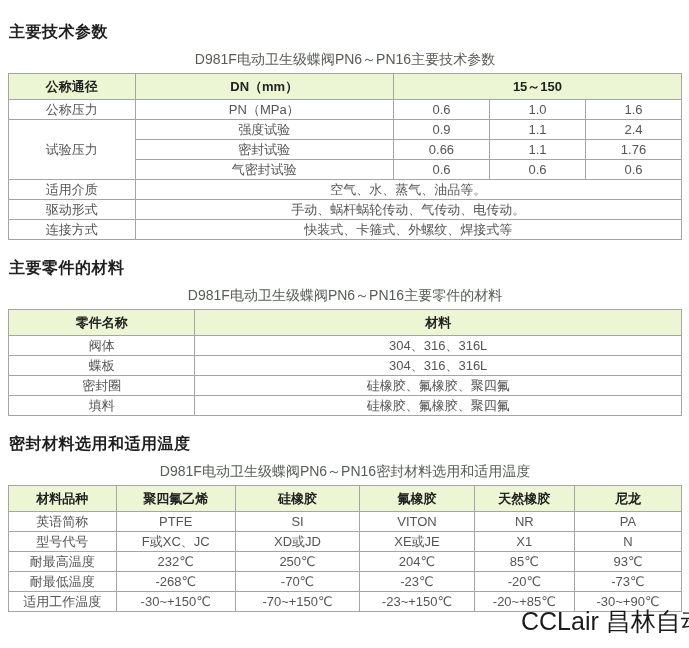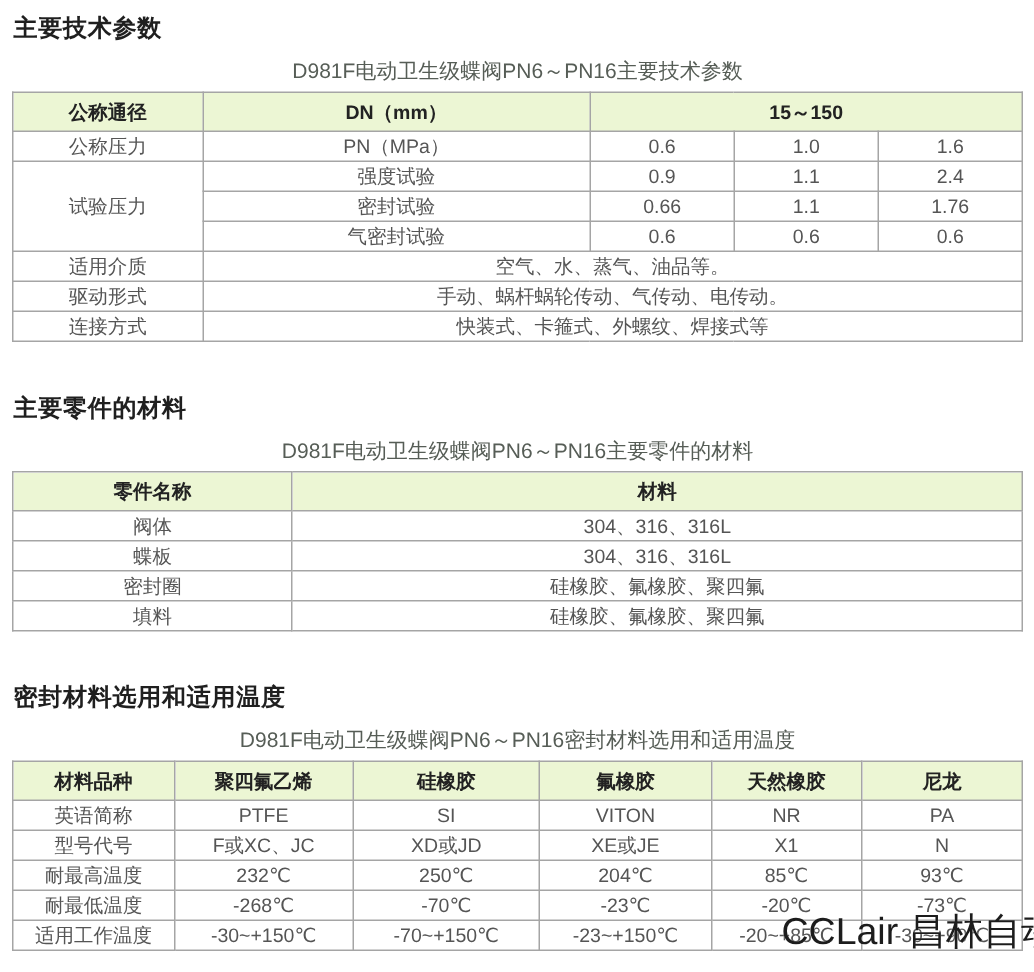--- a/index.html
+++ b/index.html
@@ -2,22 +2,22 @@
 <html><head>
 <meta charset="utf-8">
 <style>
   html,body{margin:0;padding:0;background:#ffffff;}
   body{
     width:689px;height:648px;position:relative;overflow:hidden;
     font-family:"Liberation Sans","DejaVu Sans",sans-serif;
     -webkit-font-smoothing:antialiased;
   }
   .page{padding:6px 7px 0 8px;}
-  .section{margin-top:4px;}
-  .section + .section{margin-top:35px;}
+  .section{margin-top:16px;}
+  .section + .section{margin-top:18px;}
   .sec-title{
     font-size:16px;font-weight:bold;color:#1f1f1f;
     margin:2px 0 0 1px;line-height:20px;letter-spacing:0.5px;
   }
   .sec-caption{
     text-align:center;font-size:14px;color:#565d56;
     margin-top:9px;line-height:16px;
   }
   table{
     width:100%;border-collapse:collapse;table-layout:fixed;

